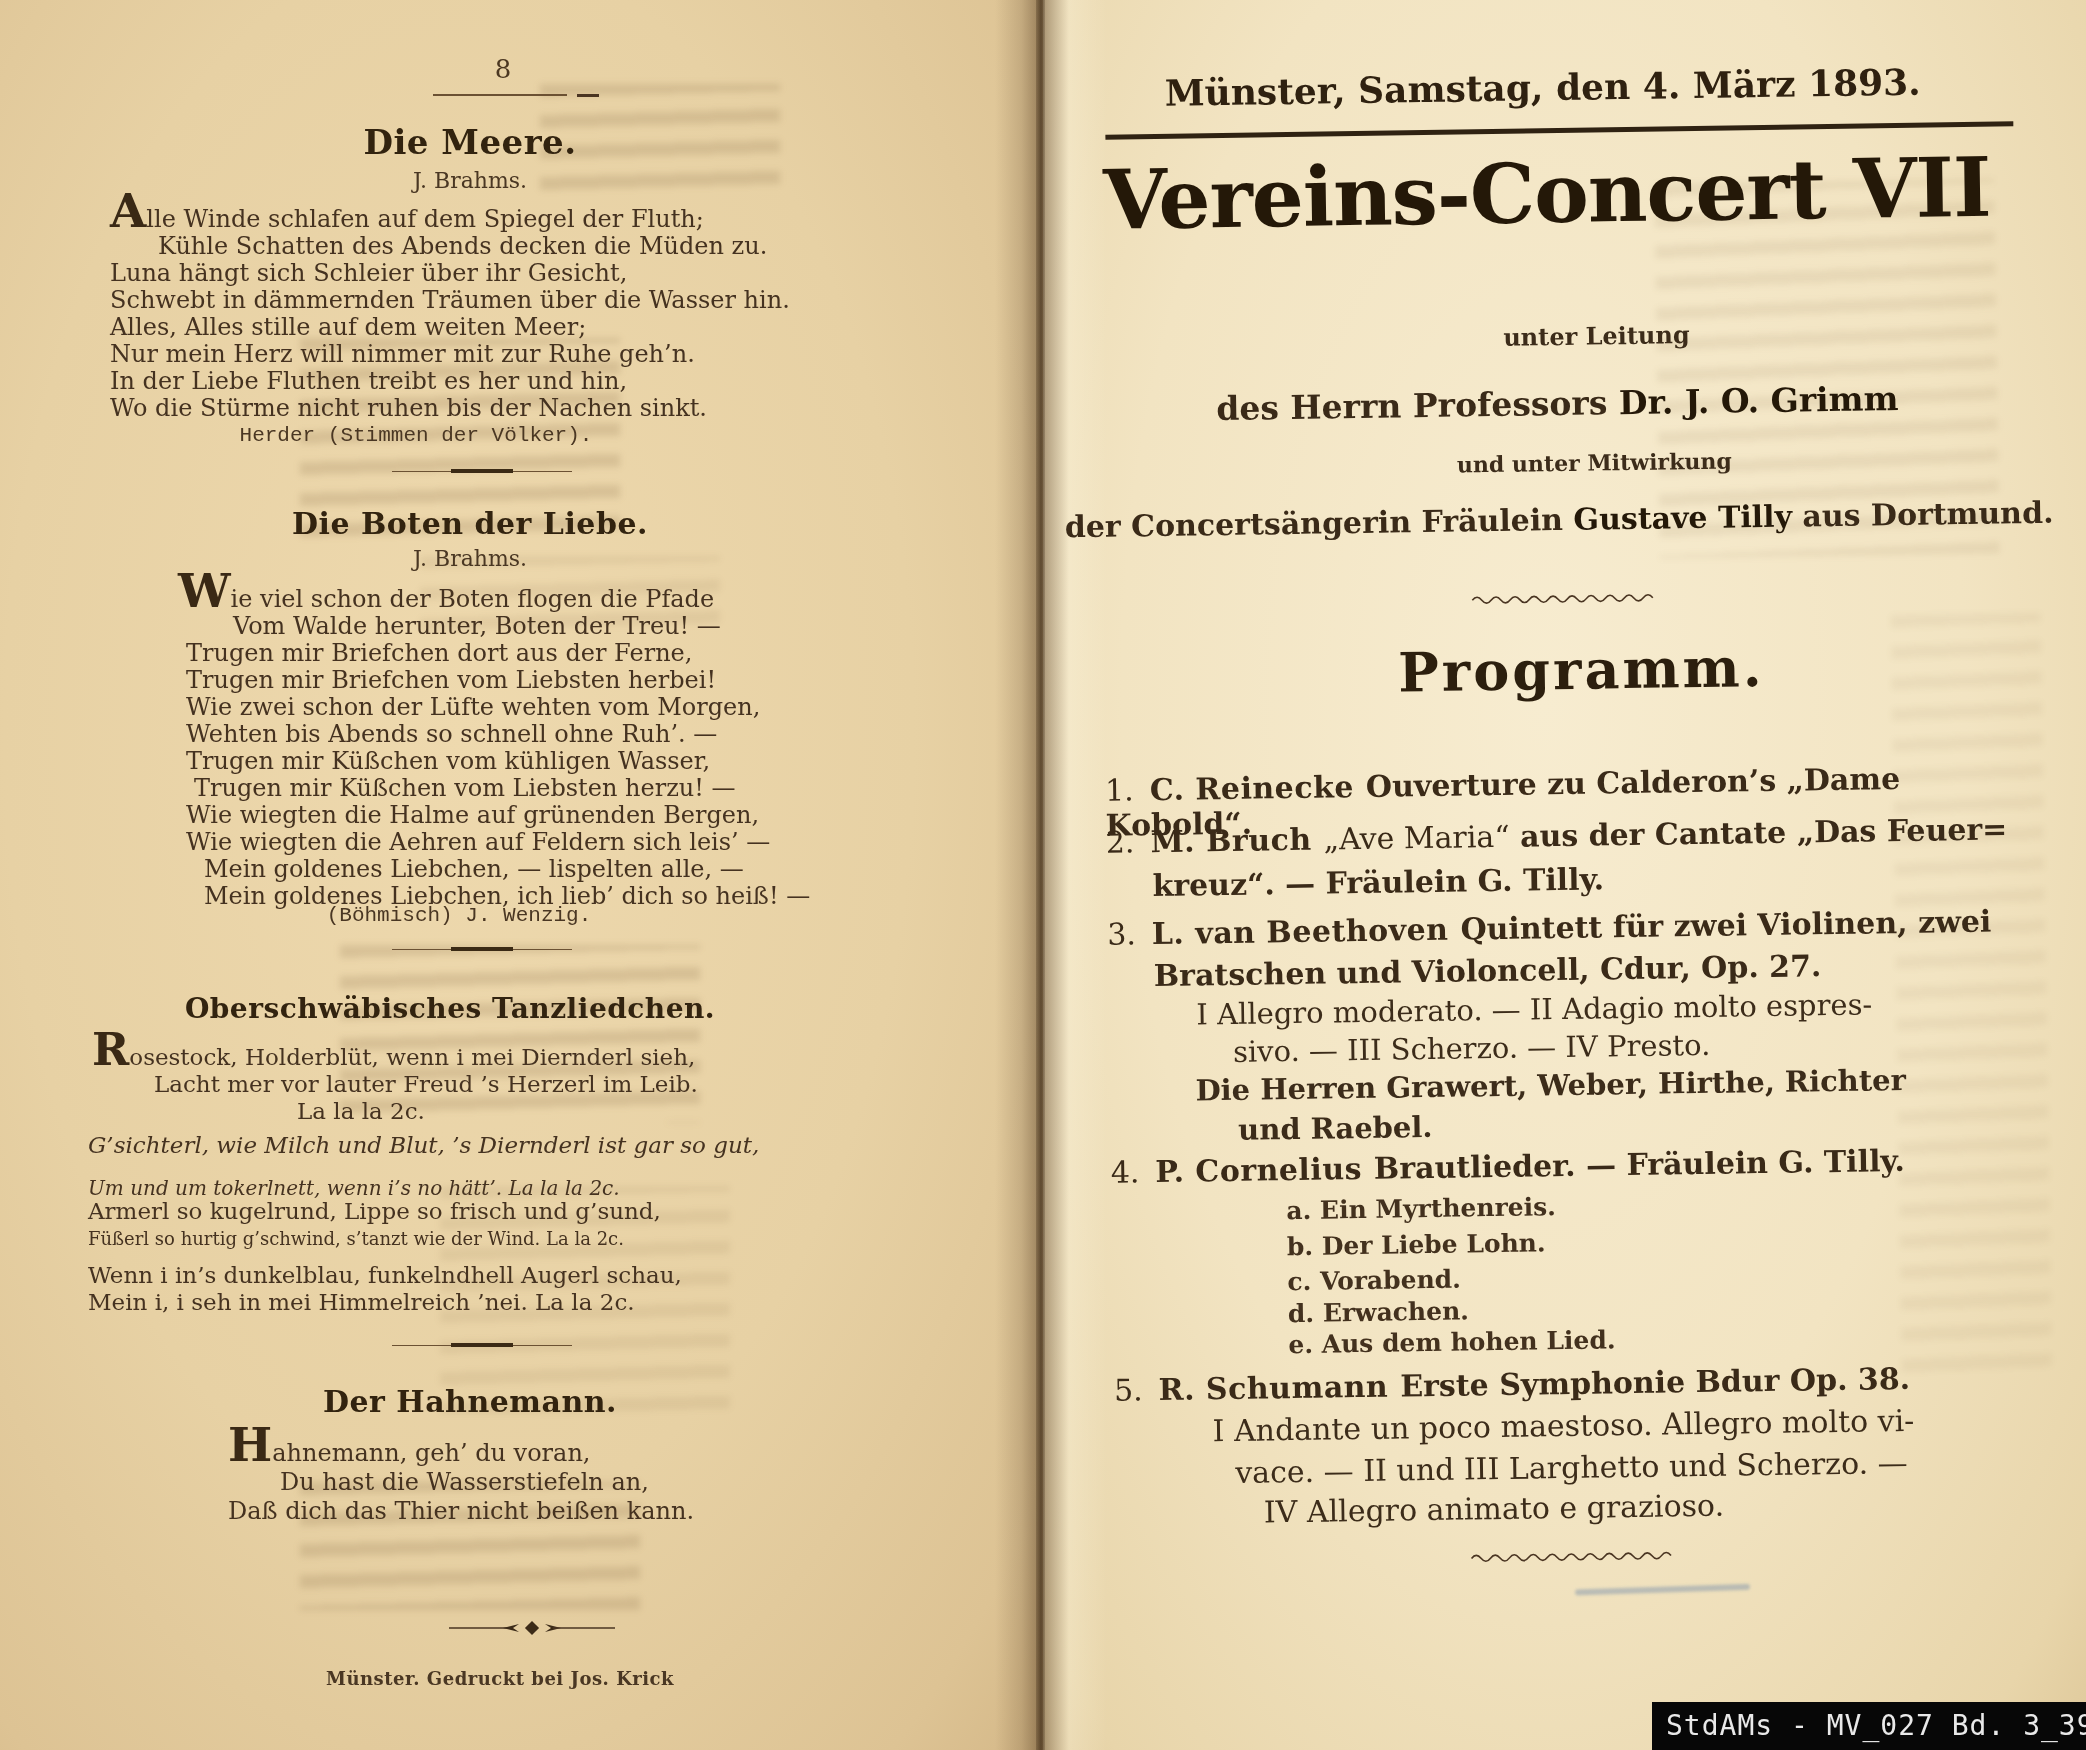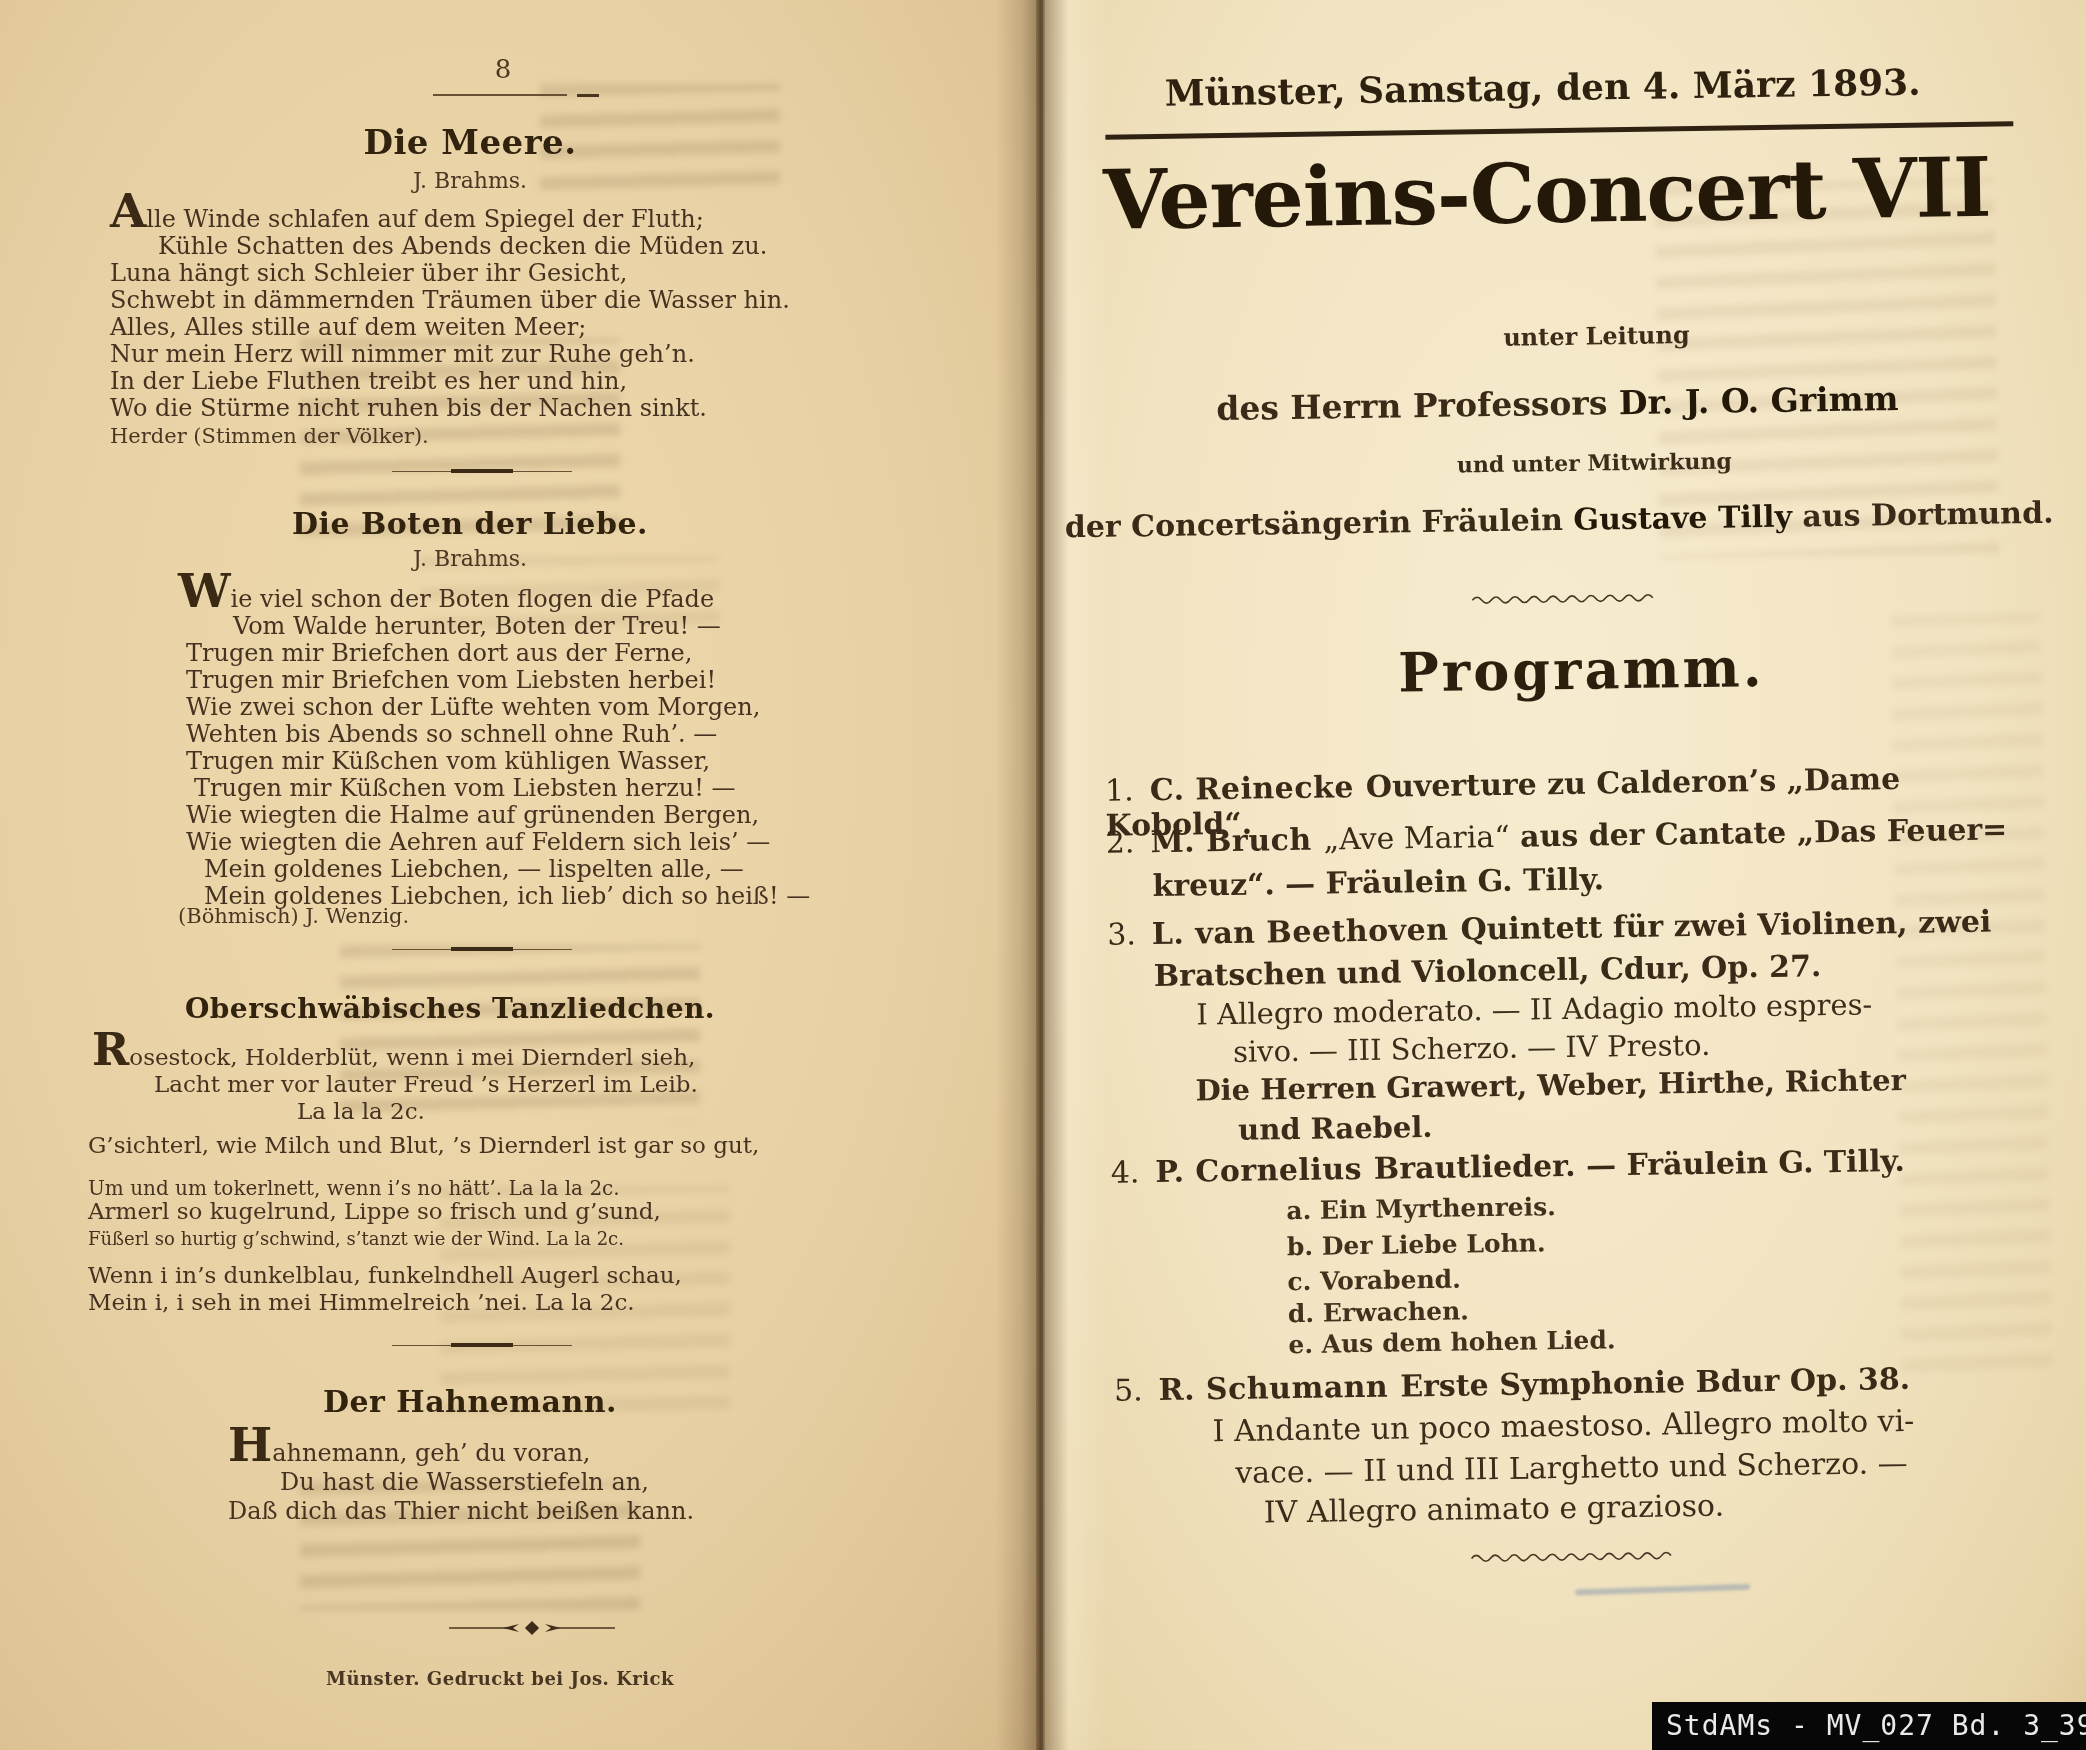--- a/index.html
+++ b/index.html
@@ -26,21 +26,21 @@
   }
   #right-page::before{
     content:"";position:absolute;top:0;left:0;width:64px;height:100%;
     background:linear-gradient(90deg, rgba(80,55,30,0.42) 0%, rgba(255,250,230,0.28) 26px, rgba(255,250,230,0) 64px);
   }
   #gutter{
     position:absolute;top:0;left:1036px;width:9px;height:1750px;
     background:linear-gradient(90deg, rgba(50,32,14,0.25), rgba(45,28,12,0.55) 55%, rgba(50,32,14,0.2));
   }
   .ctr{text-align:center;}
-  .rgt{text-align:left;}
+  .rgt{text-align:center;font-family:Liberation Mono, monospace;}
   .frak{font-weight:bold;}
   
   .poemline{font-size:24px;line-height:27px;color:#453220;}
   .dcap::first-letter{font-size:1.95em;line-height:0.55;font-weight:bold;color:#3a2915;}
   .ptitle{font-weight:bold;color:#32230f;letter-spacing:0.5px;}
   .pcomposer{font-size:22px;color:#4a3723;}
   .attr{font-size:21px;color:#4a3723;}
   
   .sdiv{height:6px;}
   .sdiv::before{content:"";position:absolute;left:0;right:0;top:3px;height:1px;background:#6b5133;}
@@ -123,21 +123,21 @@
   <div class="abs rgt attr" style="left:178px;top:904px;width:562px;">(Böhmisch) J. Wenzig.</div>
 
   <div class="abs sdiv" style="left:392px;top:946px;width:180px;"></div>
 
   <div class="abs ctr ptitle" style="left:130px;top:992px;width:640px;font-size:28px;">Oberschwäbisches Tanzliedchen.</div>
   <div class="abs" style="left:92px;top:1038px;width:720px;">
     <p class="poemline dcap" style="font-size:23px;">Rosestock, Holderblüt, wenn i mei Diernderl sieh,</p>
     <p class="poemline" style="font-size:23px;margin-left:62px;">Lacht mer vor lauter Freud ’s Herzerl im Leib.</p>
     <p class="poemline" style="font-size:23px;margin-left:205px;">La la la 2c.</p>
   </div>
-  <div class="abs" style="left:88px;top:1132px;width:720px;">
+  <div class="abs" style="left:88px;top:1132px;width:720px;font-style:italic;">
     <p class="poemline" style="font-size:23px;">G’sichterl, wie Milch und Blut, ’s Diernderl ist gar so gut,</p>
     <p class="poemline" style="font-size:20px;margin-top:16px;">Um und um tokerlnett, wenn i’s no hätt’.  La la la 2c.</p>
   </div>
   <div class="abs" style="left:88px;top:1198px;width:720px;">
     <p class="poemline" style="font-size:23px;">Armerl so kugelrund, Lippe so frisch und g’sund,</p>
     <p class="poemline" style="font-size:18px;">Füßerl so hurtig g’schwind, s’tanzt wie der Wind.  La la 2c.</p>
   </div>
   <div class="abs" style="left:88px;top:1262px;width:720px;">
     <p class="poemline" style="font-size:23px;">Wenn i in’s dunkelblau, funkelndhell Augerl schau,</p>
     <p class="poemline" style="font-size:23px;">Mein i, i seh in mei Himmelreich ’nei.  La la 2c.</p>

